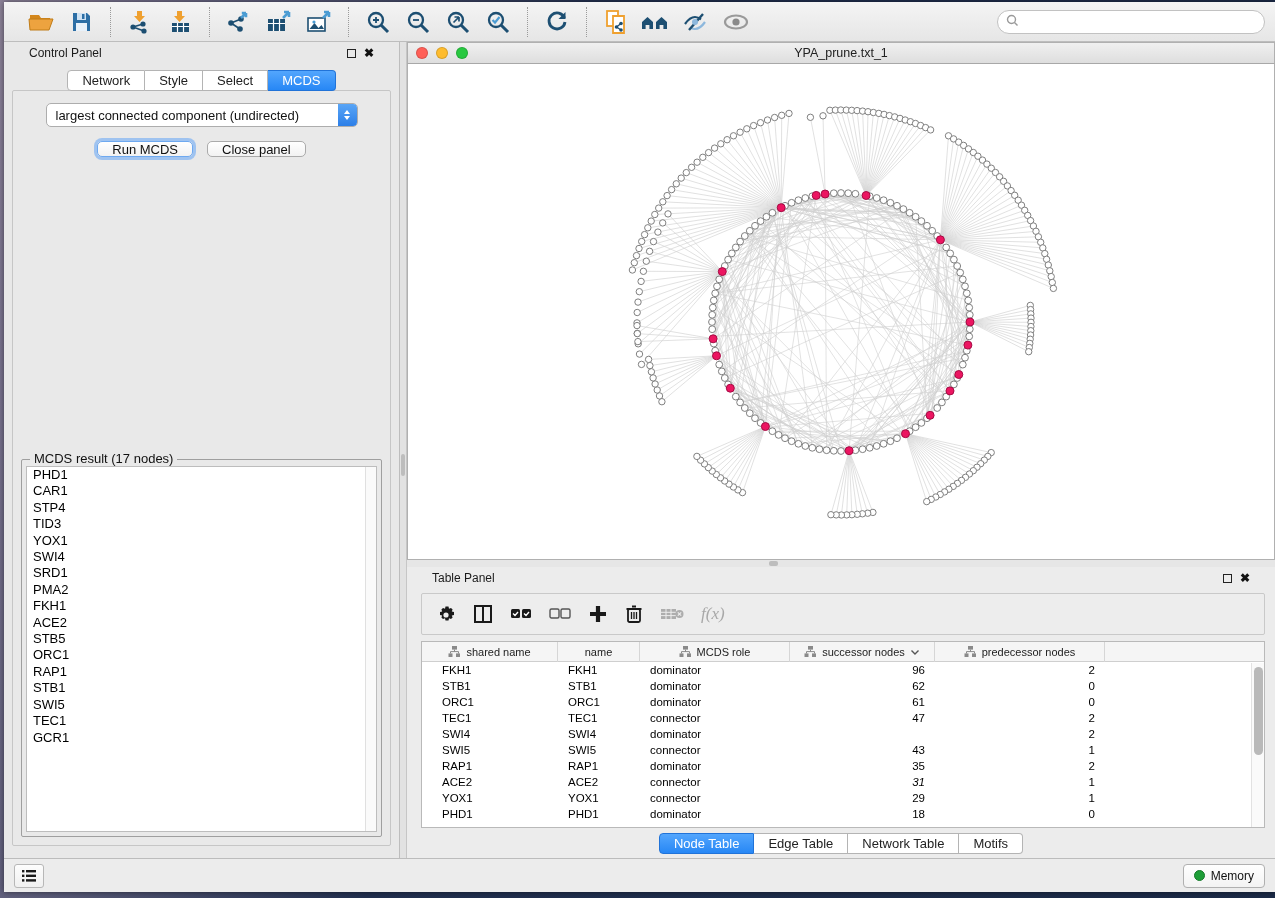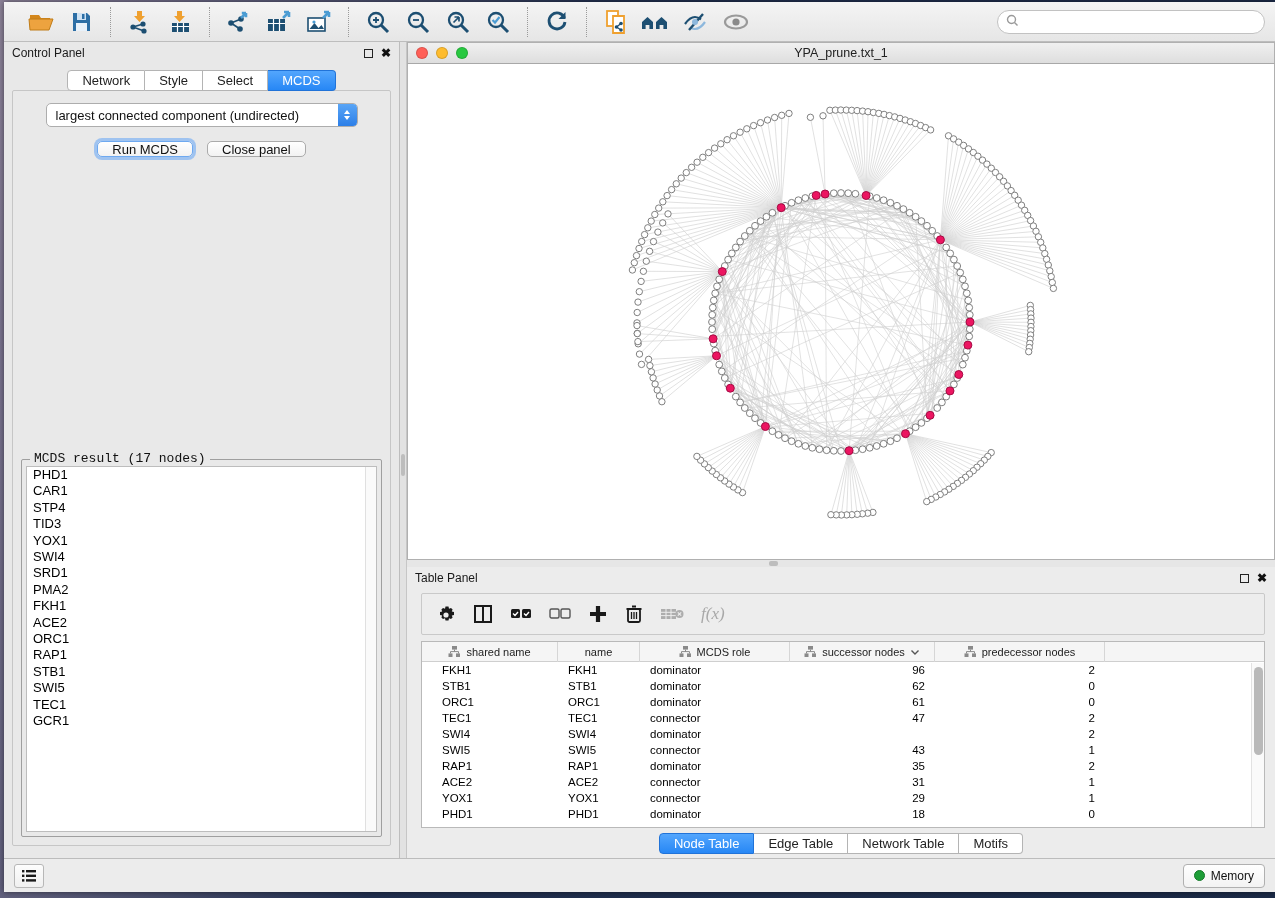--- a/index.html
+++ b/index.html
@@ -25,21 +25,21 @@
   .tb-btn { width:34px; height:30px; display:flex; align-items:center; justify-content:center; border-radius:4px; }
   .tb-btn svg { display:block; }
   #tb-search {
     margin-left:auto; width:268px; height:24px; background:#fff;
     border:1px solid #c2c2c2; border-radius:13px;
     display:flex; align-items:center; padding:0 8px; gap:5px;
   }
   #tb-search input { border:none; outline:none; flex:1; font-size:12px; background:transparent; }
   
   .panel-titlebar {
-    height:22px; display:flex; align-items:center; padding:0 8px;
+    height:22px; display:flex; align-items:center; padding:0 25px;
     font-size:12px; color:#1a1a1a;
   }
   .panel-ctrls { margin-left:auto; display:flex; align-items:center; gap:8px; }
   .float-btn { width:9px; height:9px; border:1.5px solid #222; display:inline-block; }
   .close-btn { font-size:12px; font-weight:bold; color:#111; line-height:1; }
   
   #control-panel {
     position:absolute; left:0; top:40px; width:396px; height:816px; background:#e8e8e8;
     border-right:1px solid #bdbdbd;
   }
@@ -74,21 +74,21 @@
     height:16px; padding:0 14px; background:linear-gradient(#ffffff,#f2f2f2);
     border:1px solid #ababab; border-radius:5px; font-size:13px; color:#111;
     display:flex; align-items:center;
   }
   .mac-btn.focused { box-shadow:0 0 0 3px rgba(110,170,245,.6); border-color:#6ea9f0; }
   #mcds-group {
     position:absolute; left:8px; right:8px; top:368px; bottom:8px;
     border:1px solid #9f9f9f; border-radius:2px;
   }
   #mcds-legend {
-    position:absolute; top:-9px; left:8px; background:#e9e9e9; padding:0 4px; font-size:13px; color:#111;font-family:Liberation Mono, monospace;
+    position:absolute; top:-9px; left:8px; background:#e9e9e9; padding:0 4px; font-size:13px; color:#111;
   }
   #mcds-list {
     position:absolute; left:4px; right:4px; top:6px; bottom:4px; background:#fff;
     border:1px solid #bdbdbd; overflow:hidden; font-size:13px;
   }
   #mcds-list .scrolltrack {
     position:absolute; right:0; top:0; bottom:0; width:11px; background:#fafafa; border-left:1px solid #e0e0e0;
   }
   .mcds-item { padding:0 0 0 6px; line-height:16.4px; color:#000; }
   
@@ -344,20 +344,21 @@
             <div class="mcds-item">PHD1</div>
             <div class="mcds-item">CAR1</div>
             <div class="mcds-item">STP4</div>
             <div class="mcds-item">TID3</div>
             <div class="mcds-item">YOX1</div>
             <div class="mcds-item">SWI4</div>
             <div class="mcds-item">SRD1</div>
             <div class="mcds-item">PMA2</div>
             <div class="mcds-item">FKH1</div>
             <div class="mcds-item">ACE2</div>
+            <div class="mcds-item">STB5</div>
             <div class="mcds-item">ORC1</div>
             <div class="mcds-item">RAP1</div>
             <div class="mcds-item">STB1</div>
             <div class="mcds-item">SWI5</div>
             <div class="mcds-item">TEC1</div>
             <div class="mcds-item">GCR1</div>
           </div>
       </div>
     </div>
   </div>
@@ -1257,21 +1258,21 @@
               <div class="td l" style="width: 136px;">RAP1</div>
               <div class="td l2" style="width: 82px;">RAP1</div>
               <div class="td l2" style="width: 150px;">dominator</div>
               <div class="td r" style="width: 145px;">35</div>
               <div class="td r" style="width: 170px;">2</div>
             </div>
             <div class="tr">
               <div class="td l" style="width: 136px;">ACE2</div>
               <div class="td l2" style="width: 82px;">ACE2</div>
               <div class="td l2" style="width: 150px;">connector</div>
-              <div class="td r" style="width: 145px;">31</div>
+              <div class="td r" style="width: 145px; font-style: italic;">31</div>
               <div class="td r" style="width: 170px;">1</div>
             </div>
             <div class="tr">
               <div class="td l" style="width: 136px;">YOX1</div>
               <div class="td l2" style="width: 82px;">YOX1</div>
               <div class="td l2" style="width: 150px;">connector</div>
               <div class="td r" style="width: 145px;">29</div>
               <div class="td r" style="width: 170px;">1</div>
             </div>
             <div class="tr">

